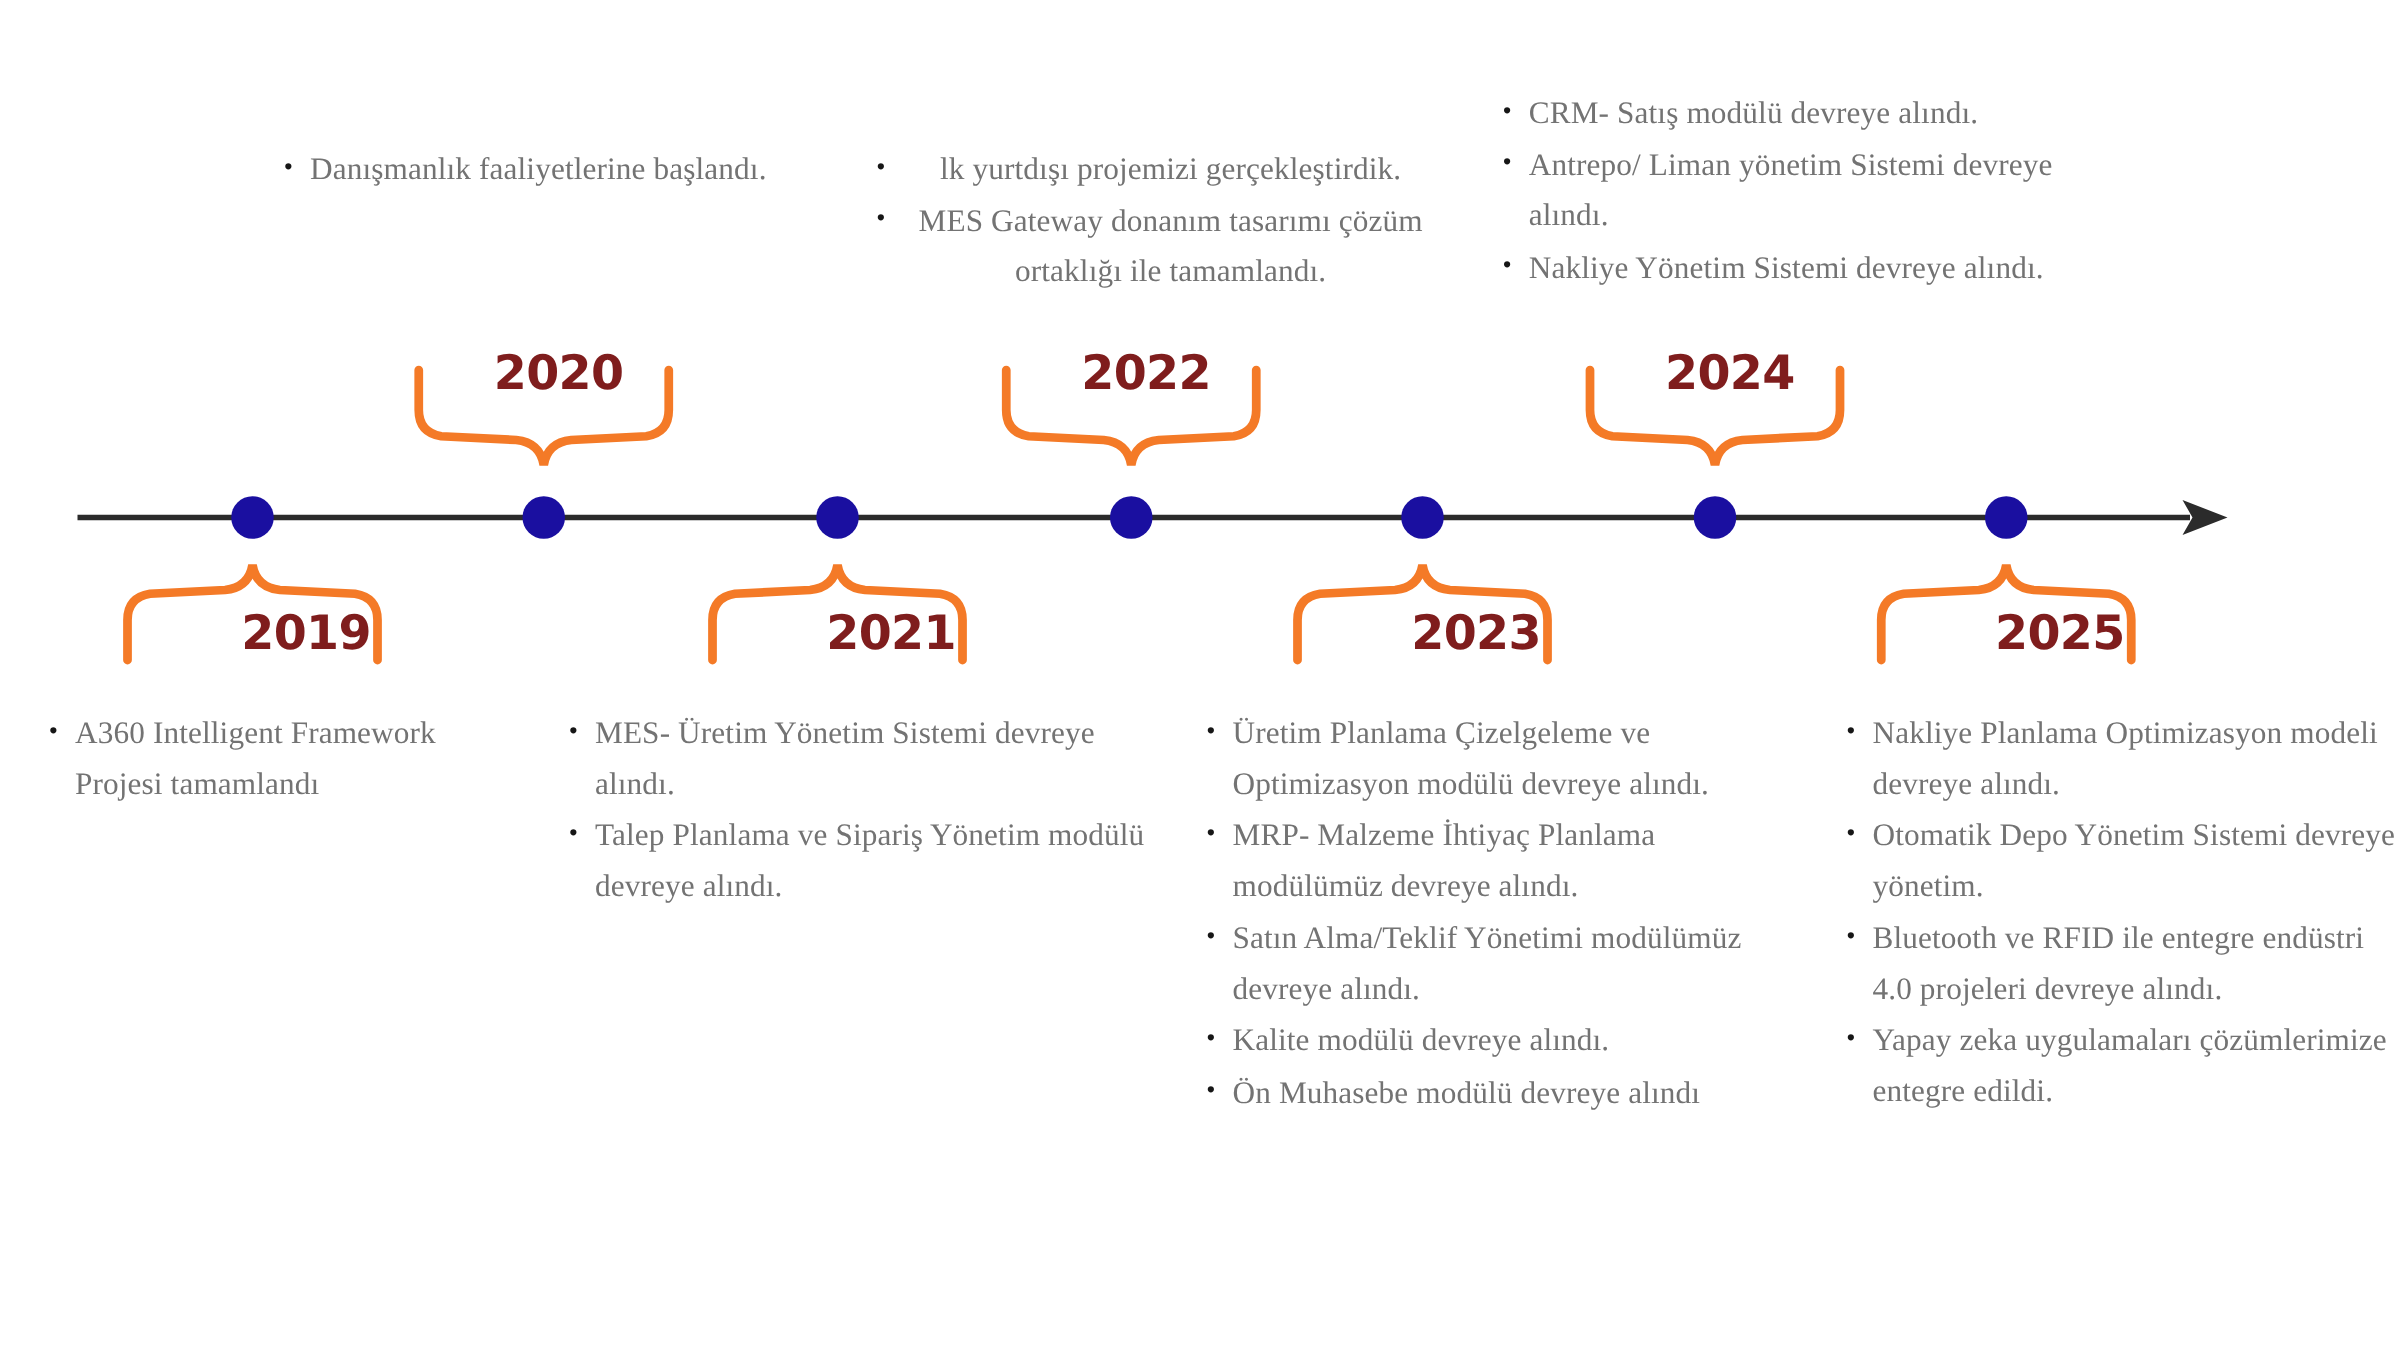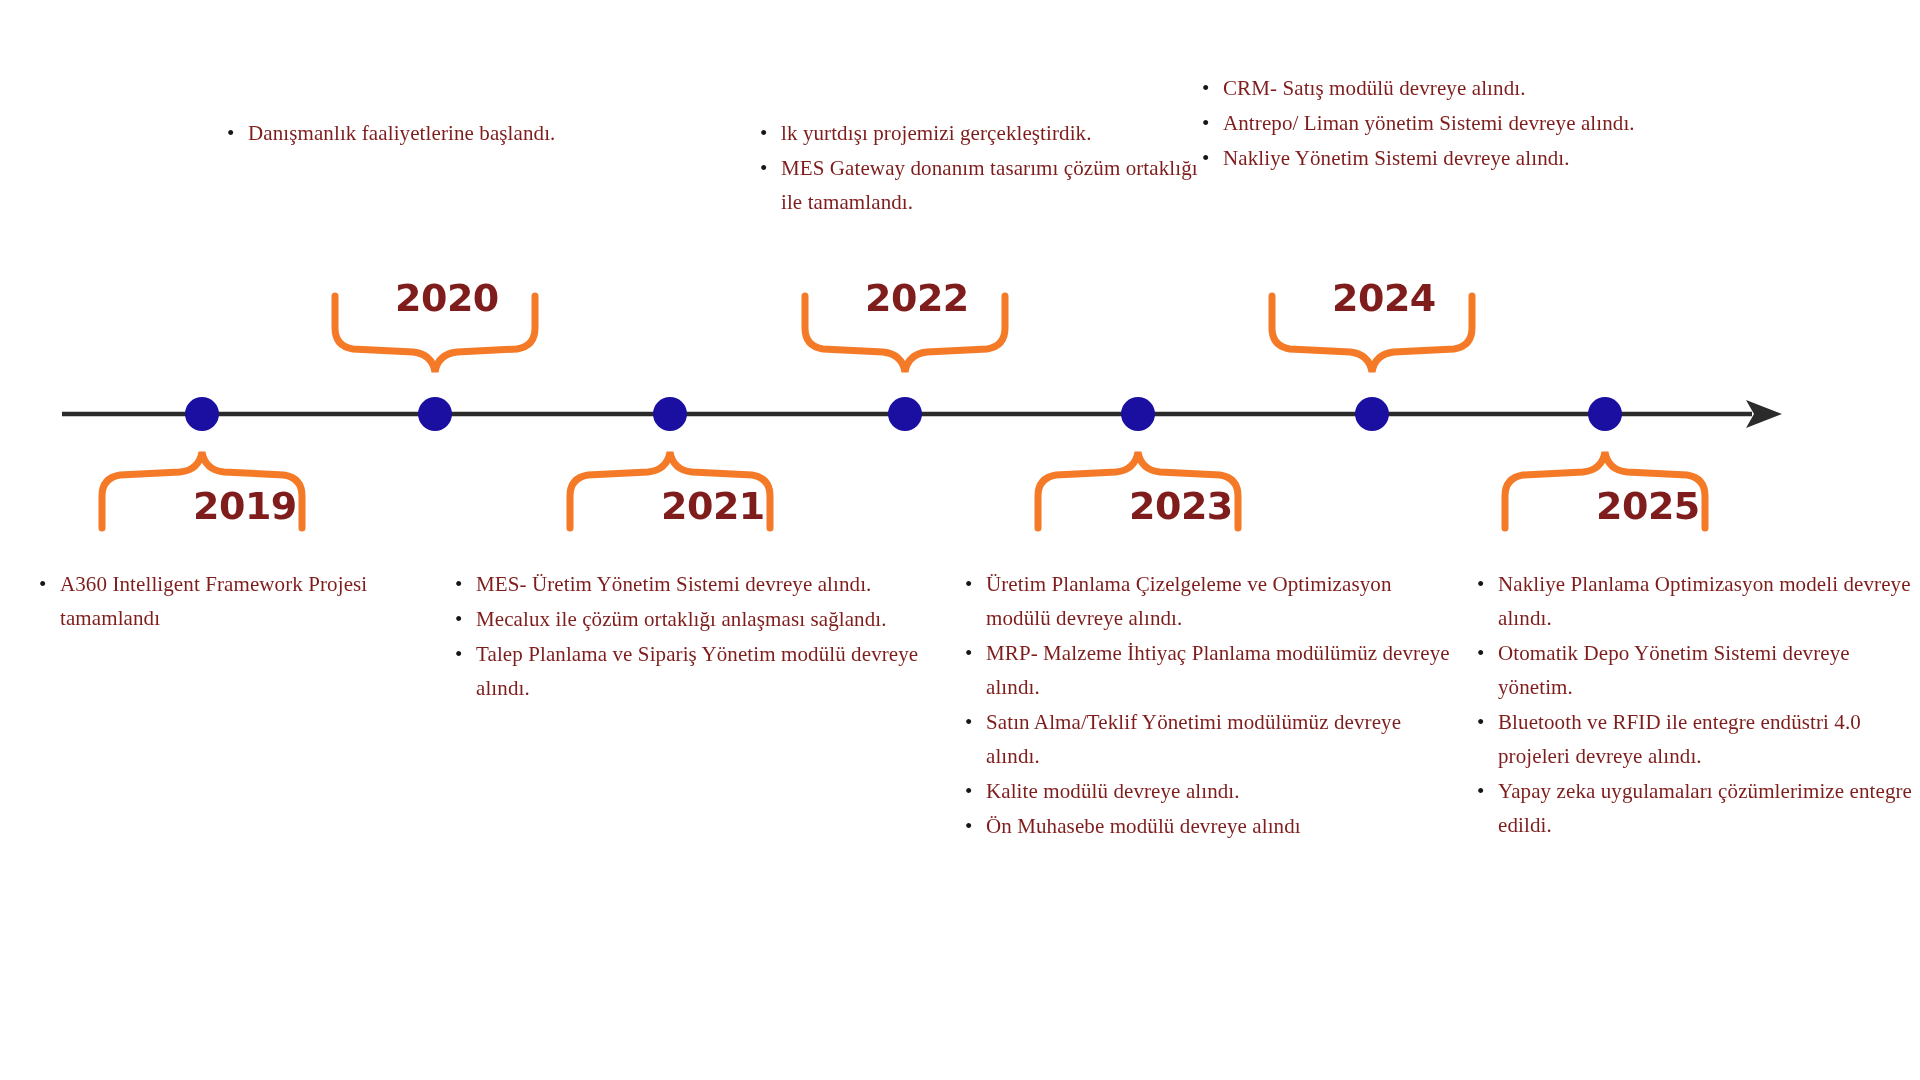--- a/index.html
+++ b/index.html
@@ -31,24 +31,24 @@
     position: absolute;
     box-sizing: border-box;
   }
   .entry-text ul {
     margin: 0;
     padding: 0 0 0 26px;
     list-style: none;
   }
   .entry-text li {
     position: relative;
-    font-size: 21px;
+    font-size: 25px;
     line-height: 1.62;
     margin: 0 0 1px 0;
-    color: #7f1d1d;
+    color: #737373;
     letter-spacing: 0.1px;
   }
   .entry-text li::before {
     content: "\2022";
     position: absolute;
     left: -21px;
     top: -0.5px;
     font-size: 21px;
     line-height: 1.62;
     color: #161616;
@@ -131,21 +131,21 @@
 <div class="year-label year-bot" style="left:630px;">2021</div>
 <div class="year-label year-bot" style="left:1098px;">2023</div>
 <div class="year-label year-bot" style="left:1565px;">2025</div>
 
 <div class="entry-text" style="left:222px; top:116px; width:455px;">
   <ul>
     <li>Danışmanlık faaliyetlerine başlandı.</li>
   </ul>
 </div>
 
-<div class="entry-text" style="left:755px; top:116px; width:455px;">
+<div class="entry-text" style="left:696px; top:116px; width:455px;text-align:center;">
   <ul>
     <li>lk yurtdışı projemizi gerçekleştirdik.</li>
     <li>MES Gateway donanım tasarımı çözüm ortaklığı ile tamamlandı.</li>
   </ul>
 </div>
 
 <div class="entry-text" style="left:1197px; top:71px; width:500px;">
   <ul>
     <li>CRM- Satış modülü devreye alındı.</li>
     <li>Antrepo/ Liman yönetim Sistemi devreye alındı.</li>
@@ -155,21 +155,20 @@
 
 <div class="entry-text" style="left:34px; top:567px; width:380px;">
   <ul>
     <li>A360 Intelligent Framework Projesi tamamlandı</li>
   </ul>
 </div>
 
 <div class="entry-text" style="left:450px; top:567px; width:470px;">
   <ul>
     <li>MES- Üretim Yönetim Sistemi devreye alındı.</li>
-    <li>Mecalux ile çözüm ortaklığı anlaşması sağlandı.</li>
     <li>Talep Planlama ve Sipariş Yönetim modülü devreye alındı.</li>
   </ul>
 </div>
 
 <div class="entry-text" style="left:960px; top:567px; width:490px;">
   <ul>
     <li>Üretim Planlama Çizelgeleme ve Optimizasyon modülü devreye alındı.</li>
     <li>MRP- Malzeme İhtiyaç Planlama modülümüz devreye alındı.</li>
     <li>Satın Alma/Teklif Yönetimi modülümüz devreye alındı.</li>
     <li>Kalite modülü devreye alındı.</li>

